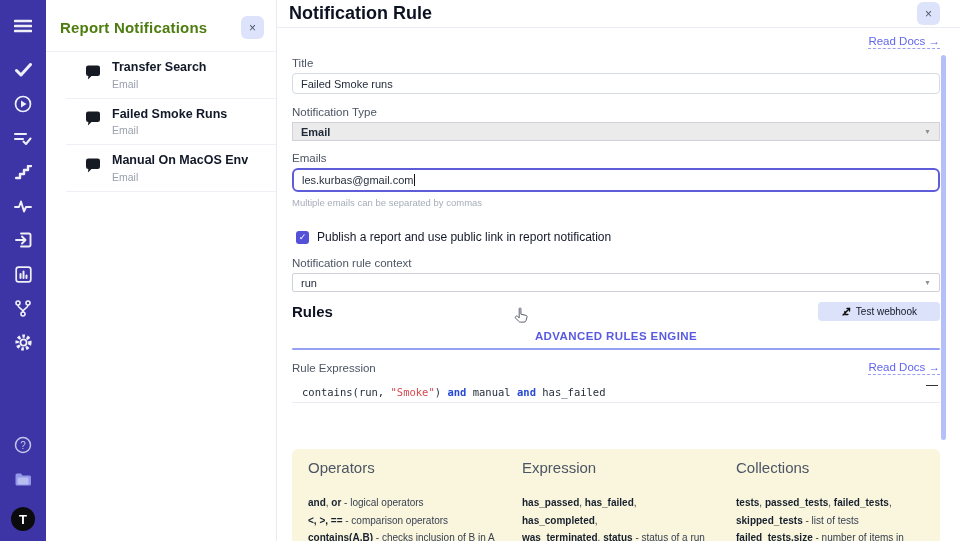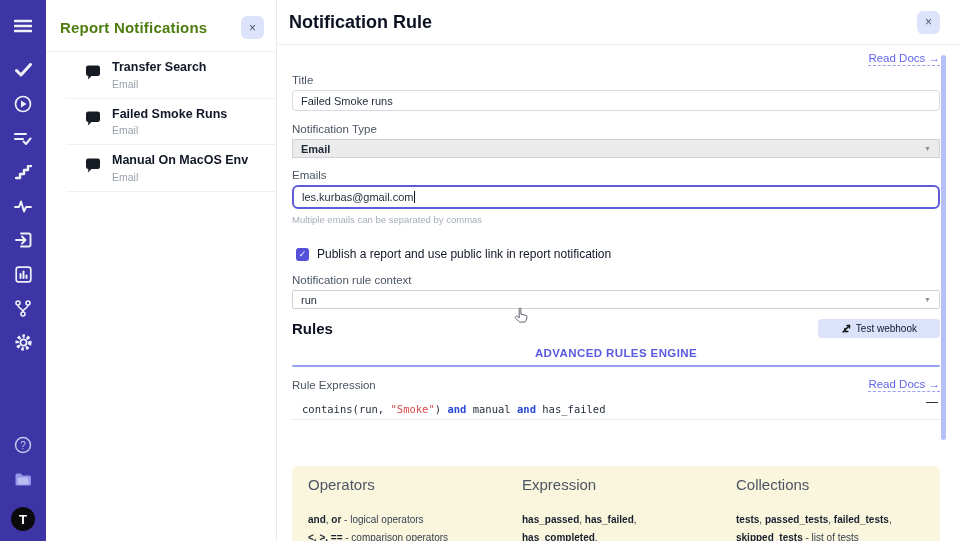--- a/index.html
+++ b/index.html
@@ -24,21 +24,21 @@
     display:flex; align-items:center; justify-content:center; font-size:12px; cursor:pointer; }
   .nlist { list-style:none; border-top:1px solid #edf0f5;padding-left:20px; }
   .nitem { display:flex; align-items:center; gap:10px; padding:8px 10px 8px 18px;
     border-bottom:1px solid #edf0f5; cursor:pointer; }
   .nitem .bubble { flex:0 0 auto; }
   .nitem-title { font-size:12.5px; font-weight:bold; color:#111827; line-height:1.25; }
   .nitem-sub { font-size:10.5px; color:#9aa1ad; margin-top:2px; }
 
   
   .main { flex:1; position:relative; background:#fff; }
-  .main-head { height:45px; border-bottom:1px solid #e9ecf2; display:flex; align-items:center;
+  .main-head { height:28px; border-bottom:1px solid #e9ecf2; display:flex; align-items:center;
     justify-content:space-between; padding:0 20px 0 12px; }
   .main-title { font-size:18px; font-weight:bold; color:#0d1222; }
   .main-body { padding:0 20px 0 15px; }
   .docs-row { display:flex; justify-content:flex-end; margin-top:7px; }
   .read-docs { font-size:11.5px; color:#6165ee; text-decoration:none;
     border-bottom:1px dashed #9aa0f3; padding-bottom:1px; cursor:pointer; }
   .flabel { font-size:11.5px; color:#4b5563; margin-top:8px; margin-bottom:4px; }
   .tinput { width:100%; height:21px; border:1px solid #d6dae3; border-radius:4px;
     font-size:11px; padding:0 8px; color:#1f2937; display:flex; align-items:center; background:#fff; }
   .selectbox { width:100%; height:19px; border:1px solid #cfd2d9; font-size:11px; font-weight:bold;

